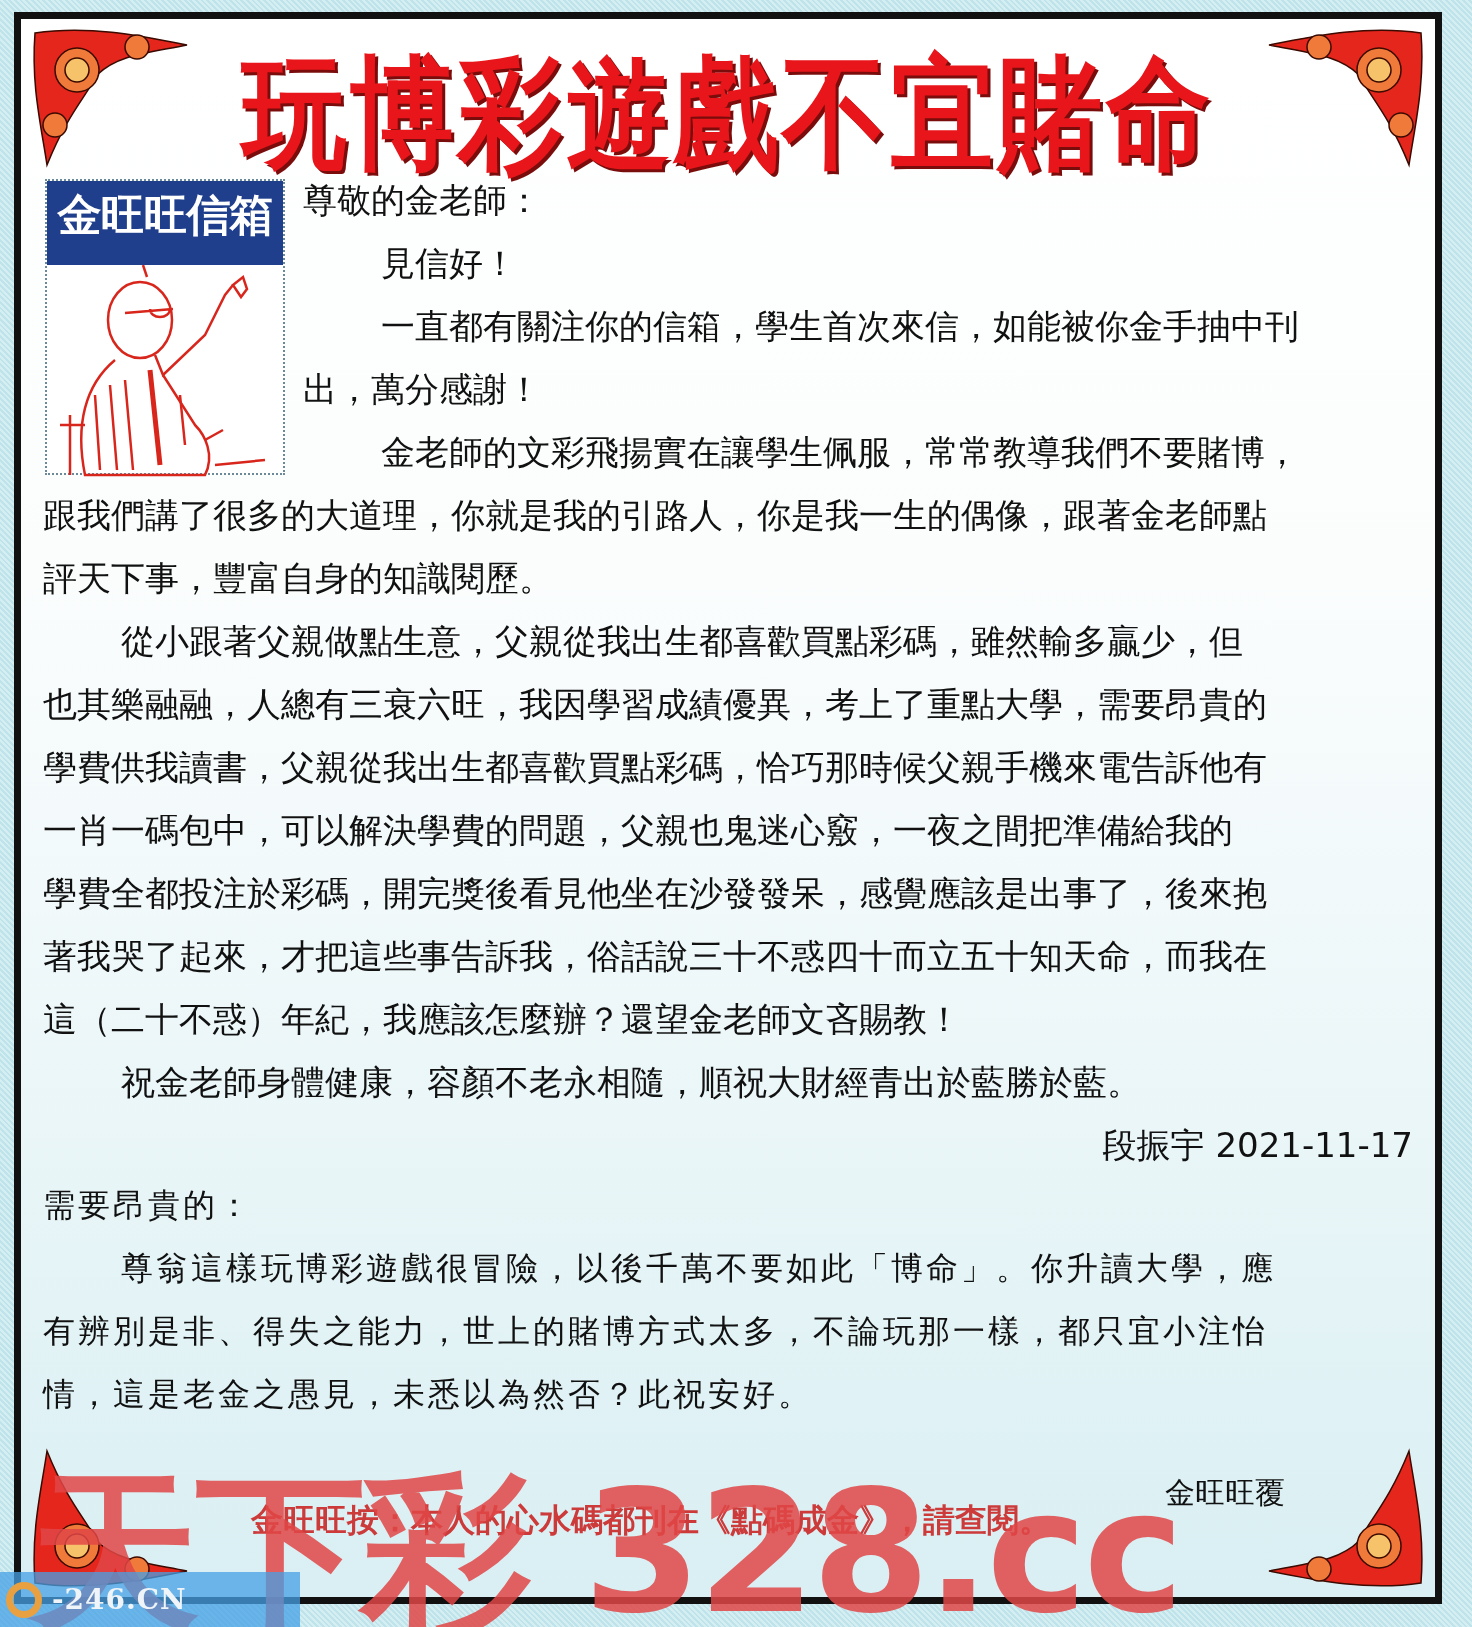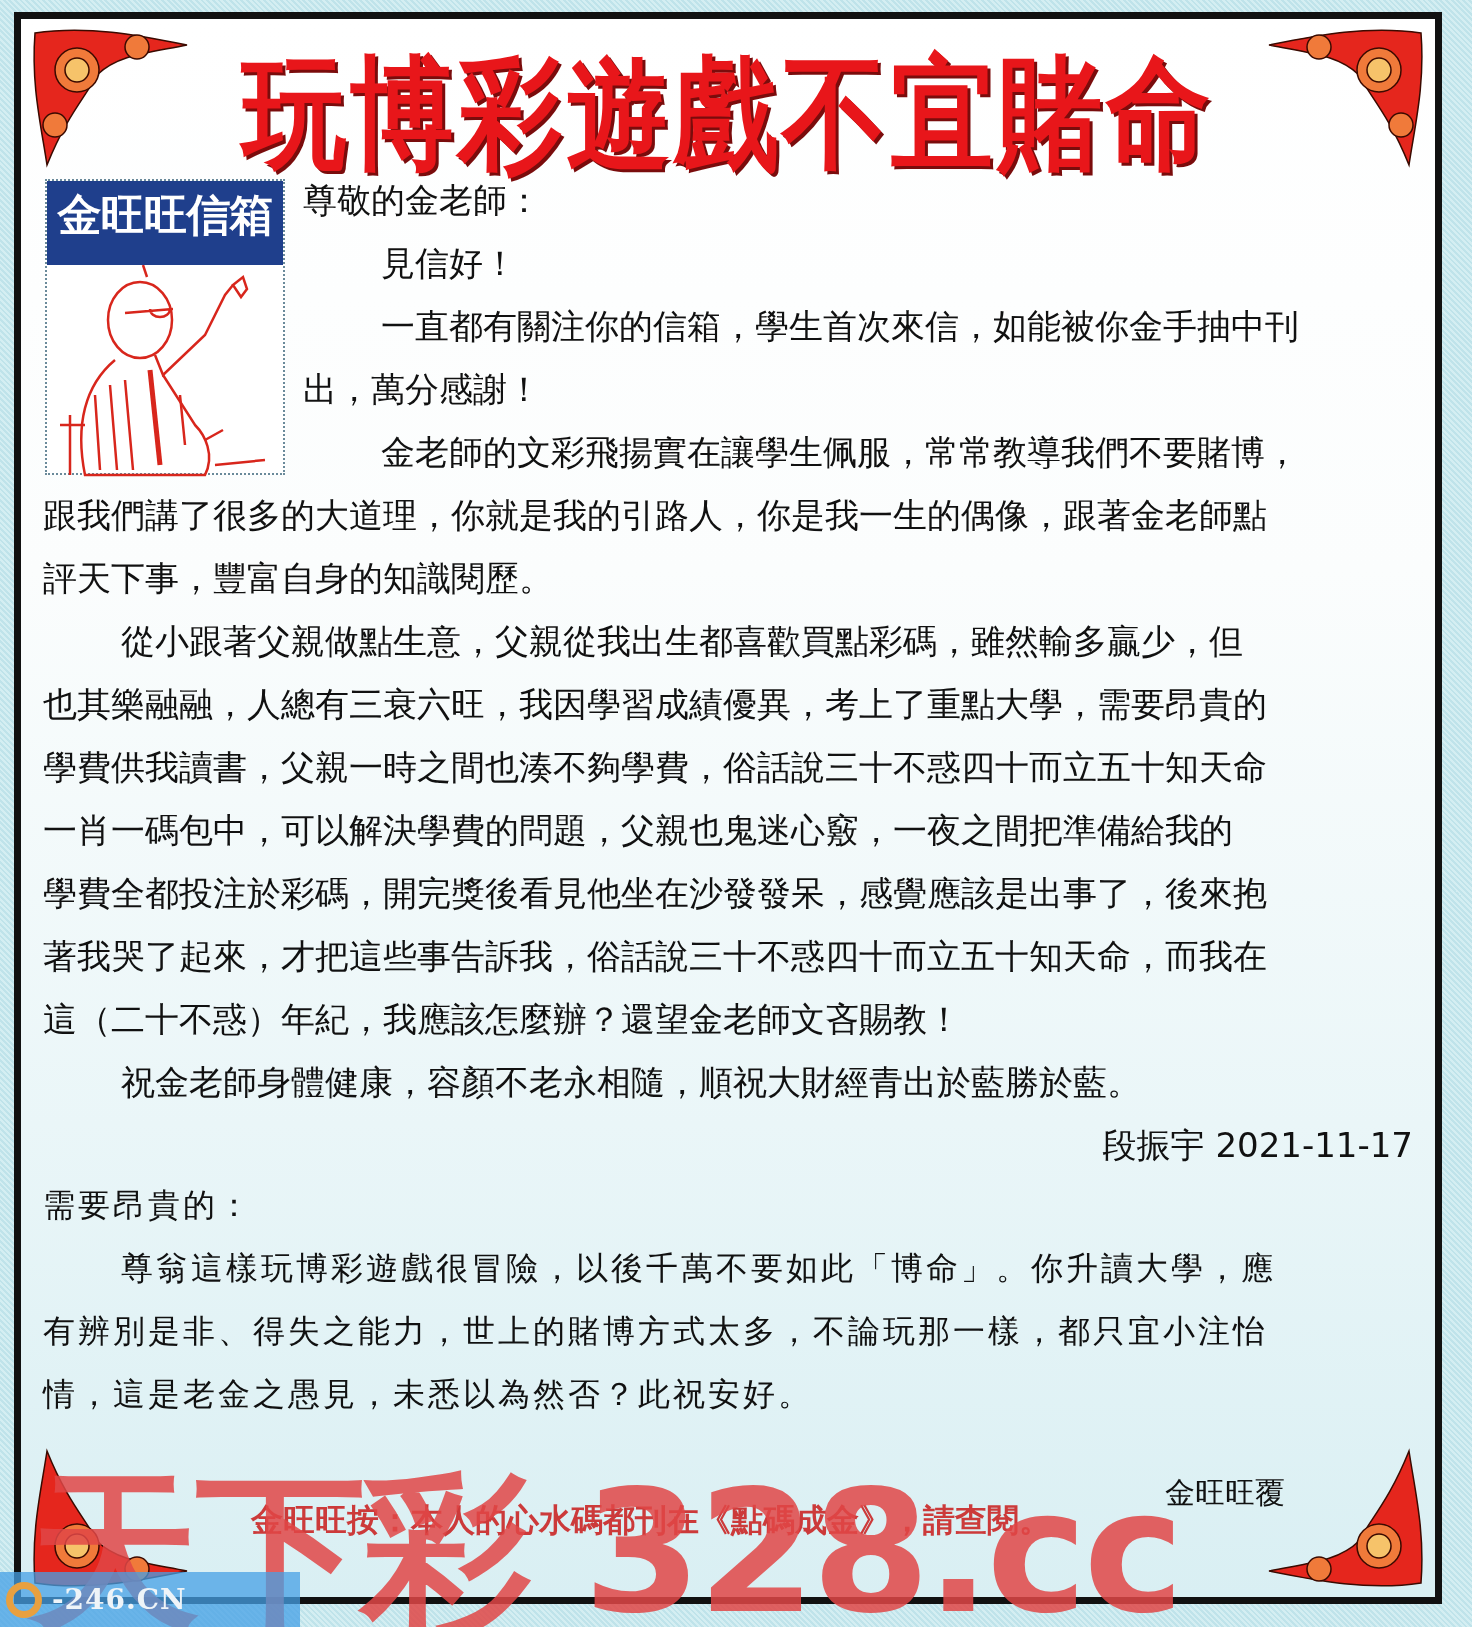--- a/index.html
+++ b/index.html
@@ -142,21 +142,21 @@
     <div class="p indent">一直都有關注你的信箱，學生首次來信，如能被你金手抽中刊</div>
     <div class="p">出，萬分感謝！</div>
     <div class="p indent">金老師的文彩飛揚實在讓學生佩服，常常教導我們不要賭博，</div>
   </div>
 
   <div class="text" style="left:22px; top:465px; width:1370px;">
     <div class="p">跟我們講了很多的大道理，你就是我的引路人，你是我一生的偶像，跟著金老師點</div>
     <div class="p">評天下事，豐富自身的知識閱歷。</div>
     <div class="p indent">從小跟著父親做點生意，父親從我出生都喜歡買點彩碼，雖然輸多贏少，但</div>
     <div class="p">也其樂融融，人總有三衰六旺，我因學習成績優異，考上了重點大學，需要昂貴的</div>
-    <div class="p">學費供我讀書，父親一時之間也湊不夠學費，俗話說三十不惑四十而立五十知天命</div>
+    <div class="p">學費供我讀書，父親從我出生都喜歡買點彩碼，恰巧那時候父親手機來電告訴他有</div>
     <div class="p">一肖一碼包中，可以解決學費的問題，父親也鬼迷心竅，一夜之間把準備給我的</div>
     <div class="p">學費全都投注於彩碼，開完獎後看見他坐在沙發發呆，感覺應該是出事了，後來抱</div>
     <div class="p">著我哭了起來，才把這些事告訴我，俗話說三十不惑四十而立五十知天命，而我在</div>
     <div class="p">這（二十不惑）年紀，我應該怎麼辦？還望金老師文吝賜教！</div>
     <div class="p indent">祝金老師身體健康，容顏不老永相隨，順祝大財經青出於藍勝於藍。</div>
     <div class="p right">段振宇 2021-11-17</div>
   </div>
 
   <div class="text reply" style="left:22px; top:1155px; width:1370px;">
     <div class="p">需要昂貴的：</div>

